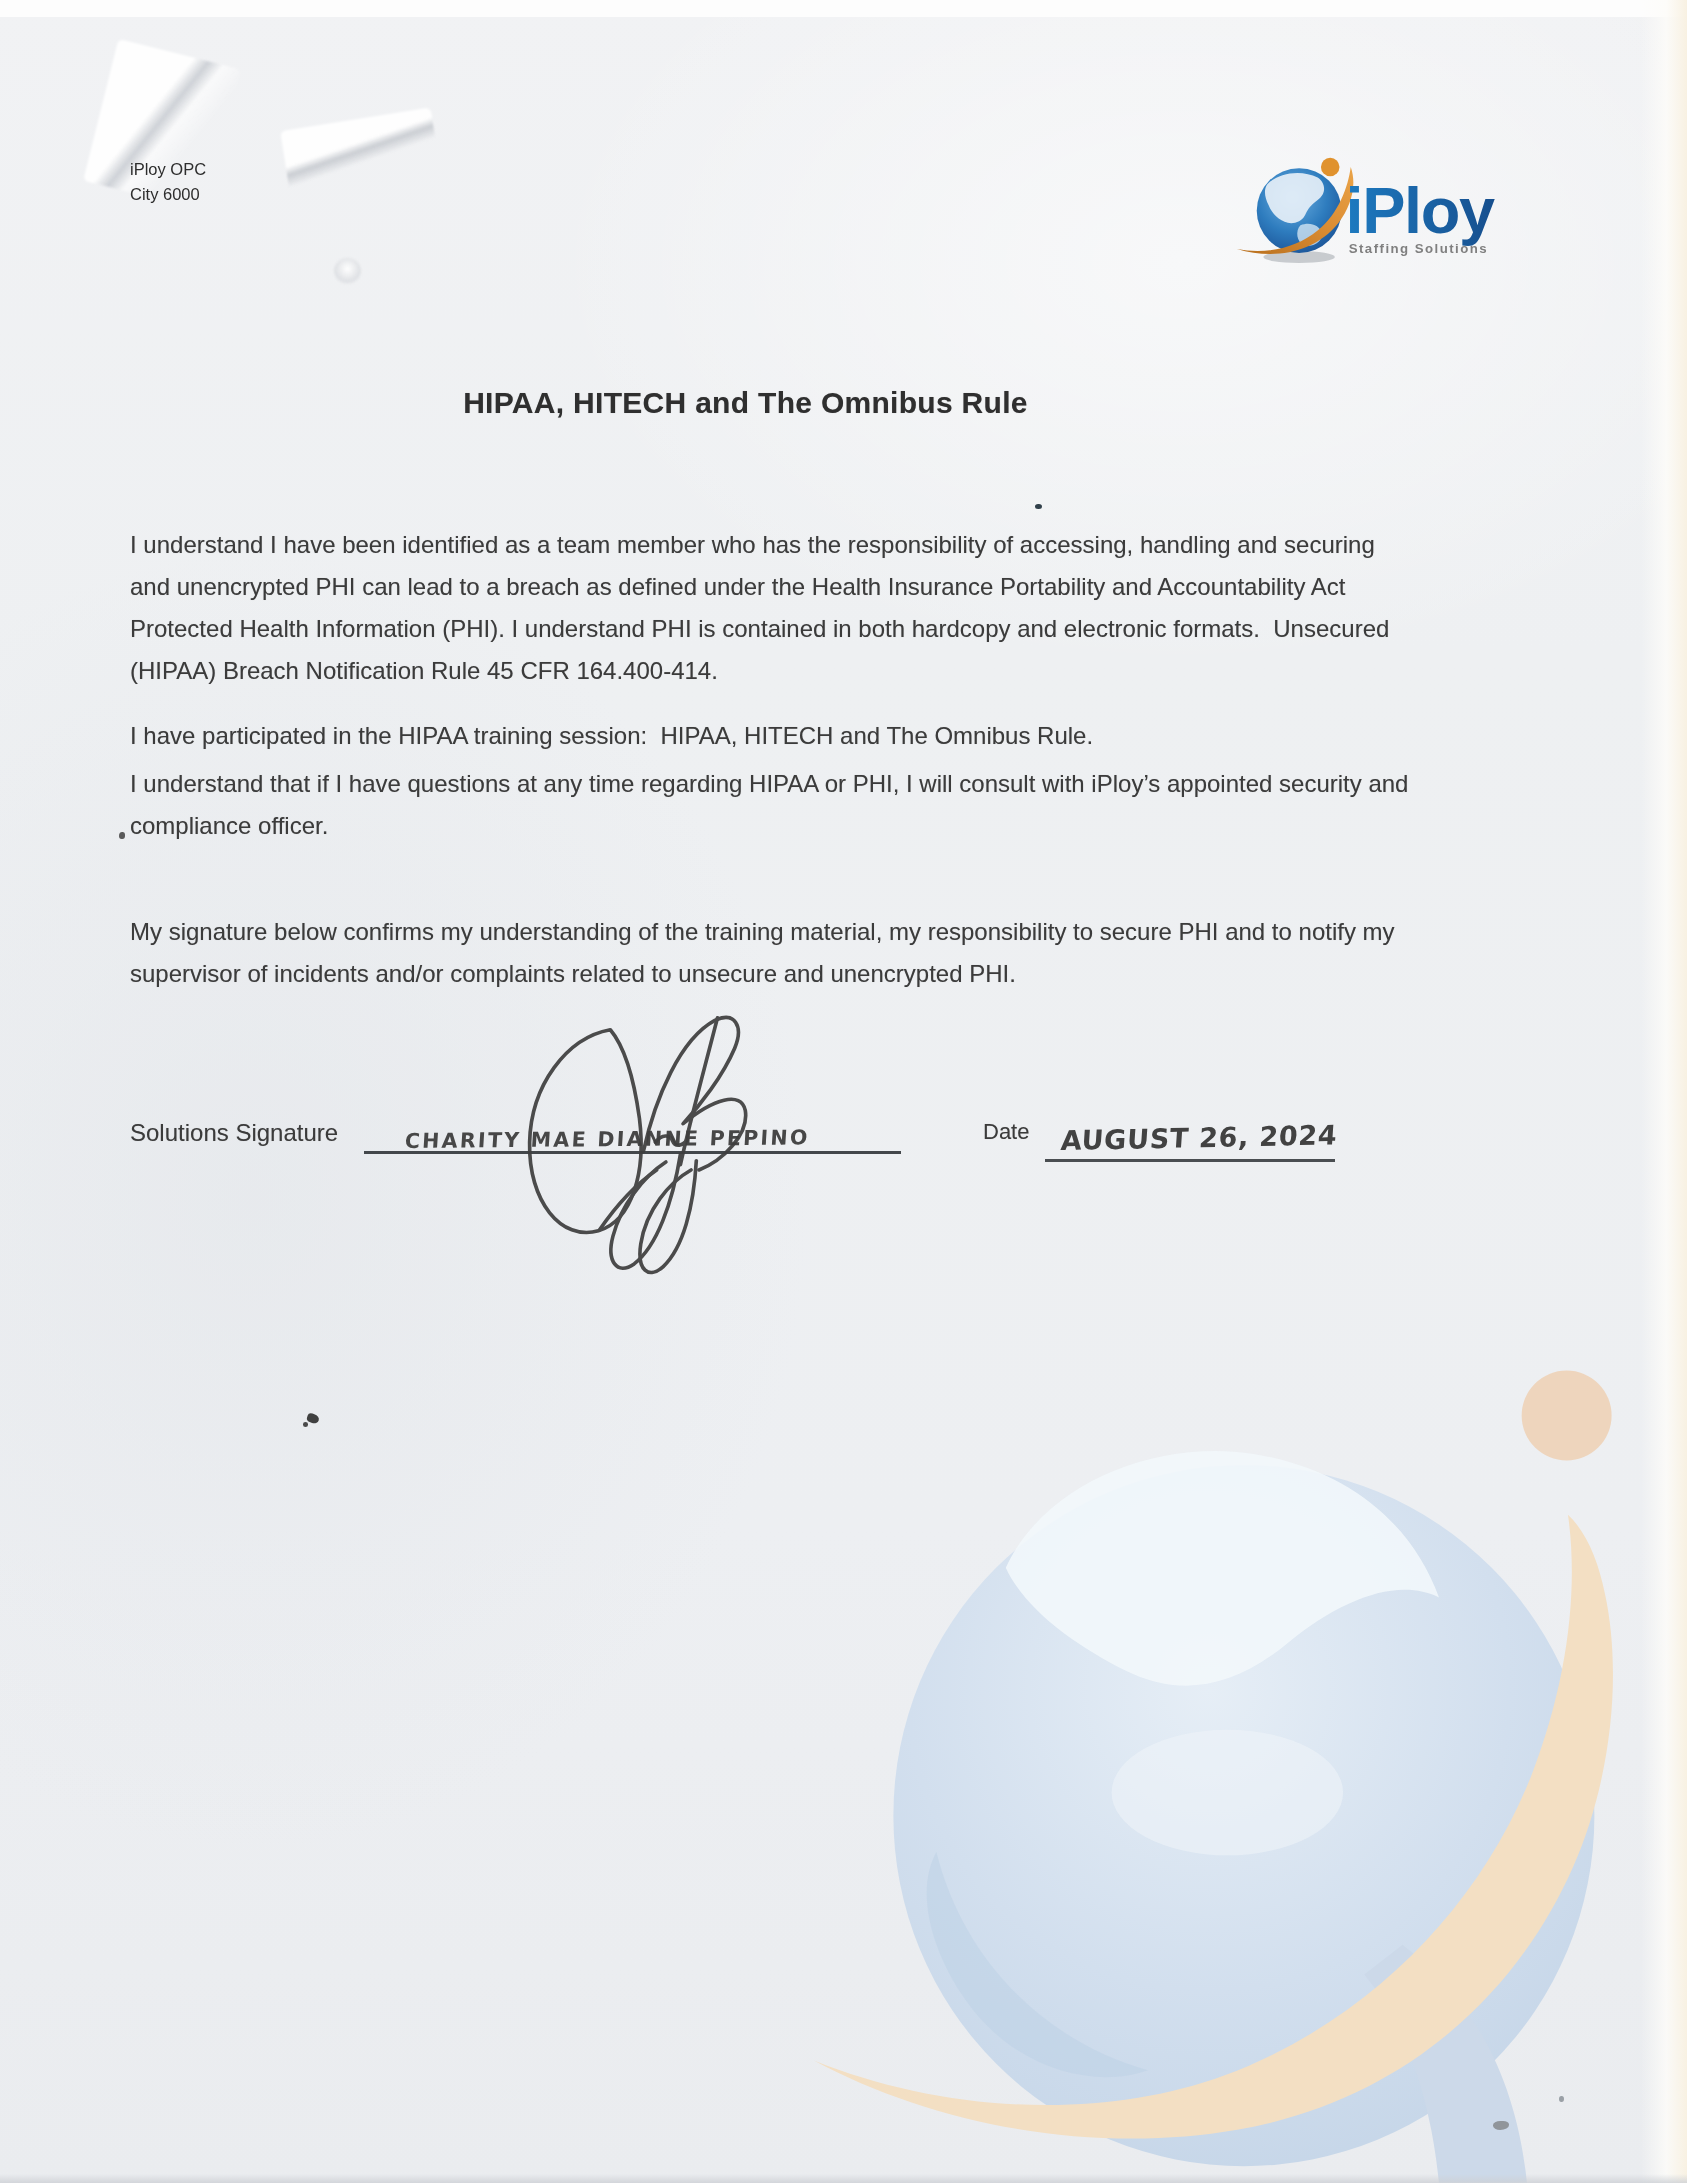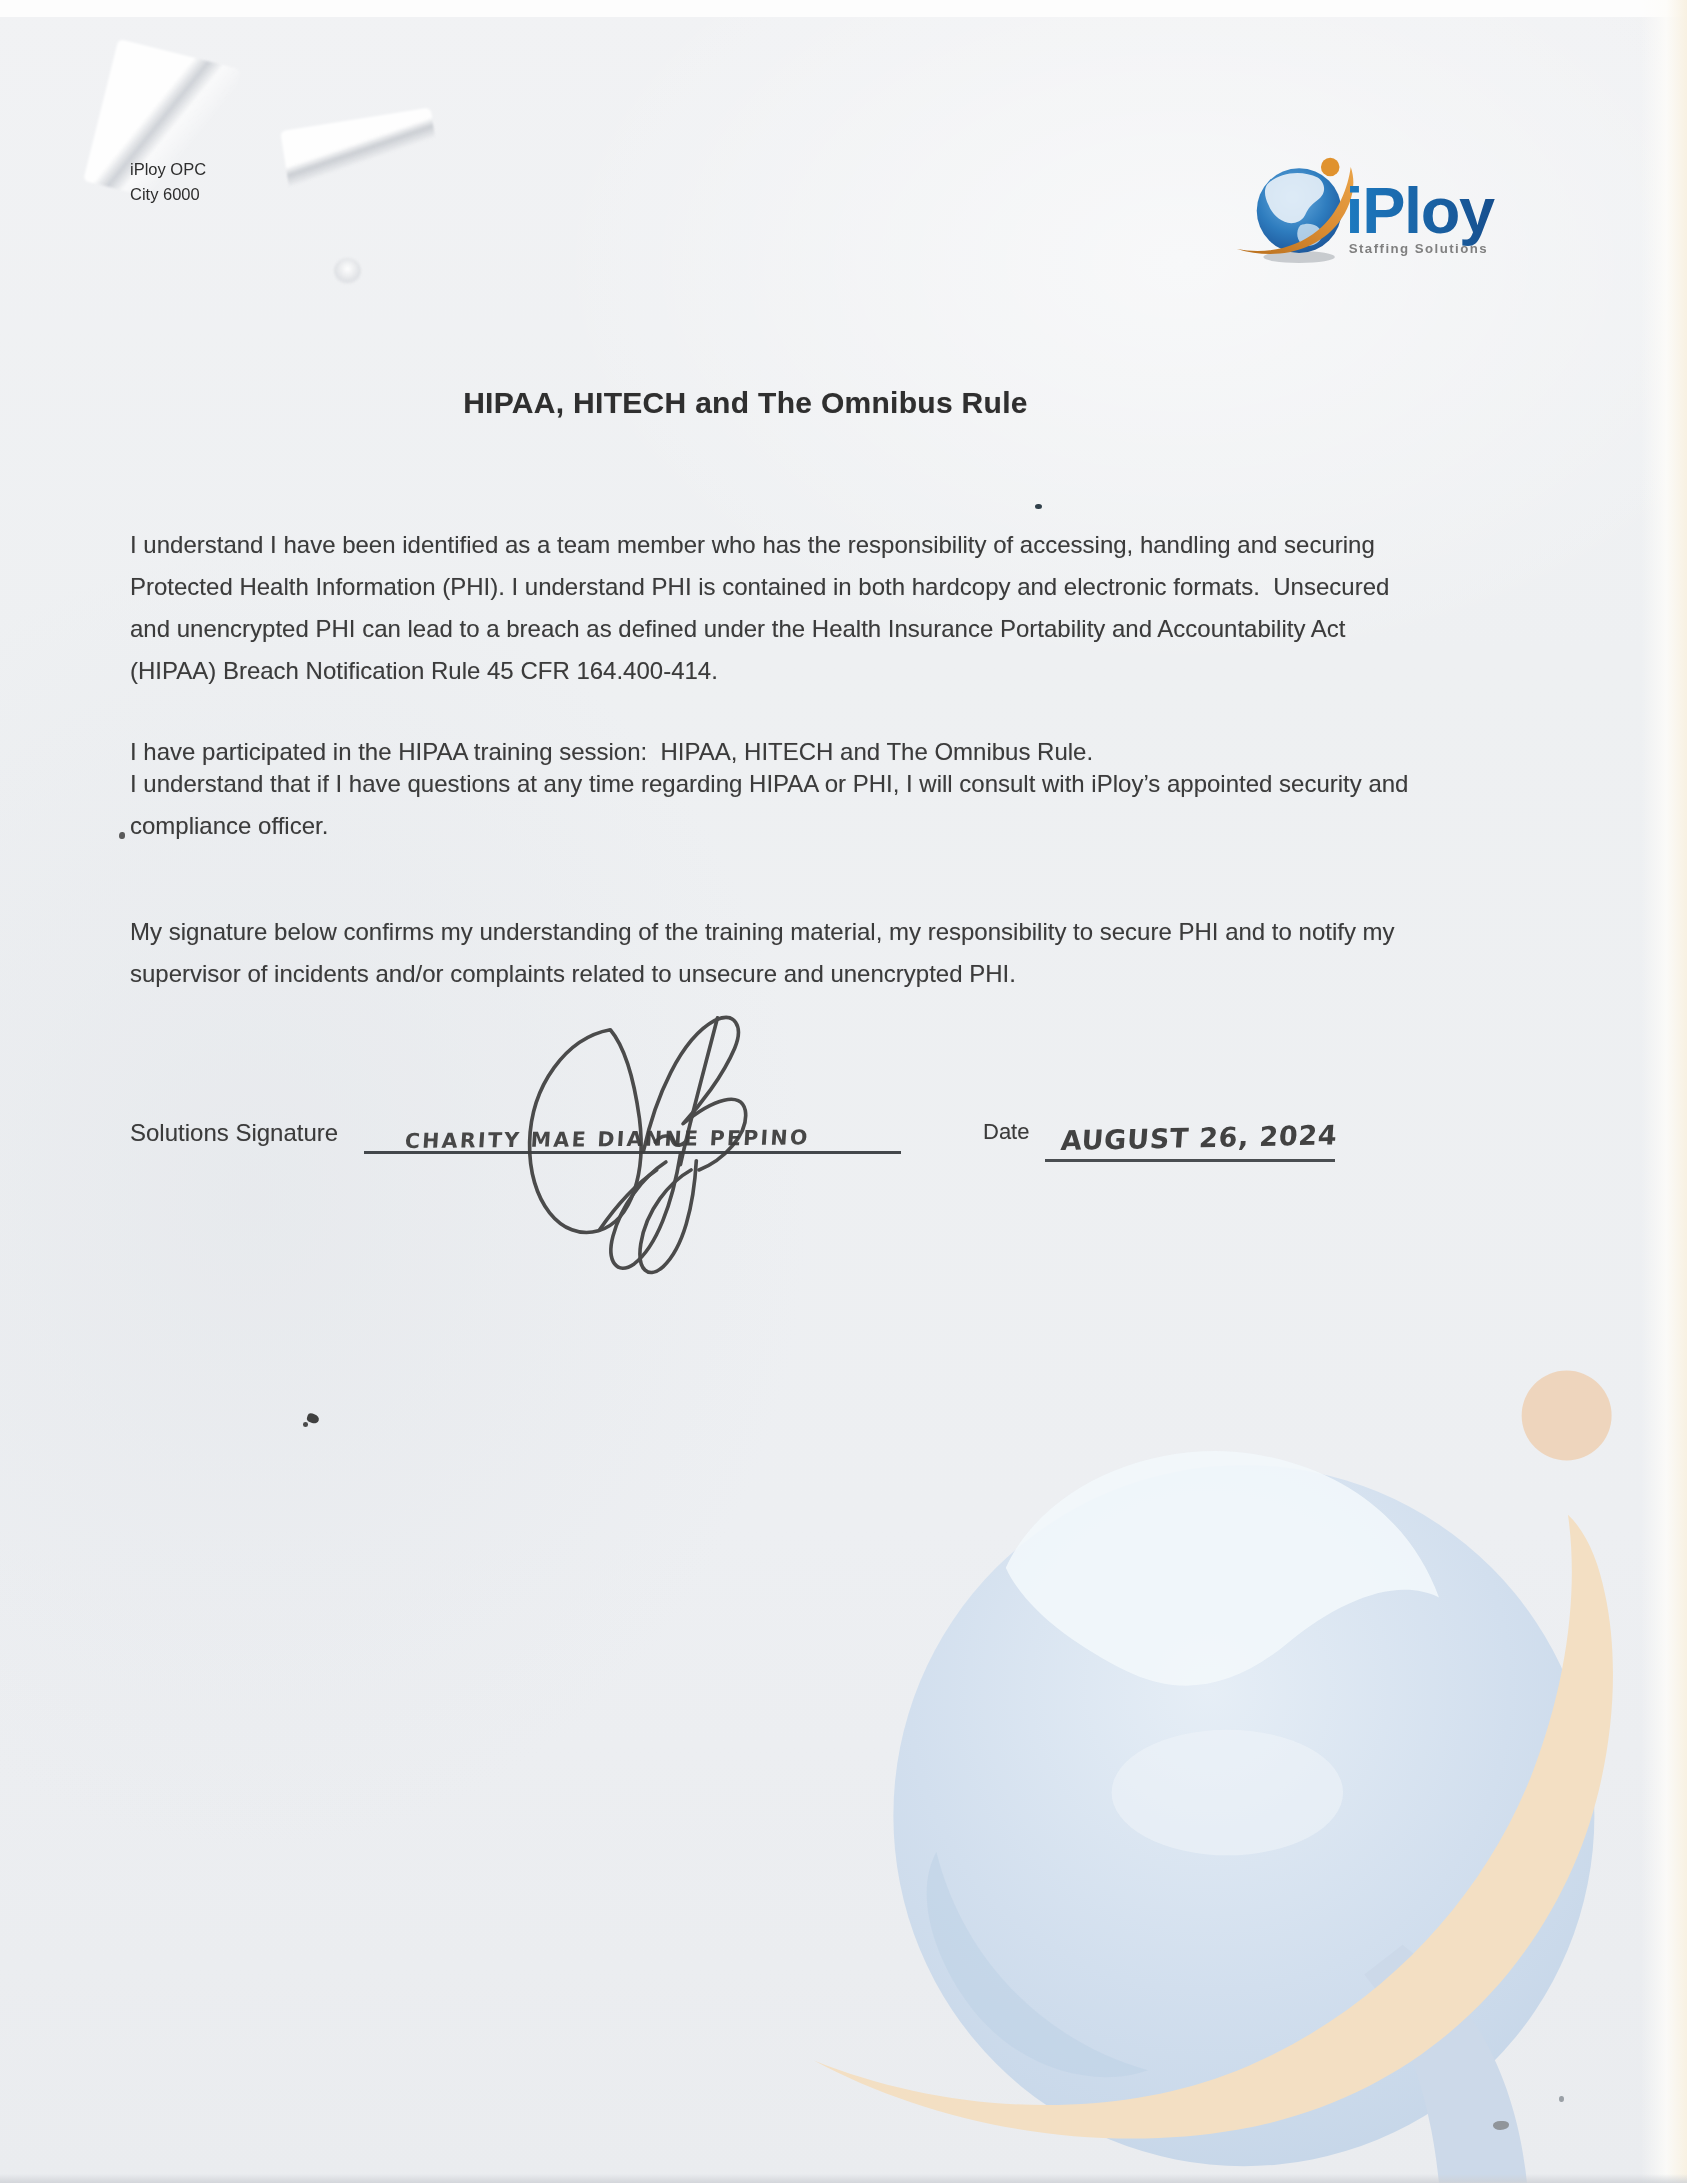--- a/index.html
+++ b/index.html
@@ -29,21 +29,21 @@
 
   .logo{position:absolute;left:1221px;top:147px;}
 
   .title{position:absolute;left:0;top:386px;width:1491px;text-align:center;
     font-size:30px;font-weight:bold;letter-spacing:0.3px;color:#2f2f2f;
     text-shadow:0 0 0.7px rgba(47,47,47,.35);}
 
   .para{position:absolute;left:130px;font-size:24px;line-height:42px;color:#3b3b3b;
     text-shadow:0 0 0.7px rgba(59,59,59,.28);}
   .para .line{white-space:pre;}
-  .p0{top:524px;} .p1{top:715px;margin-top:16px;} .p2{top:763px;} .p3{top:911px;}
+  .p0{top:524px;} .p1{top:715px;} .p2{top:763px;} .p3{top:911px;}
 
   .sig-label{position:absolute;left:130px;top:1119px;font-size:24px;color:#3b3b3b;
     text-shadow:0 0 0.7px rgba(59,59,59,.28);}
   .date-label{position:absolute;left:983px;top:1119px;font-size:22px;color:#3b3b3b;
     text-shadow:0 0 0.7px rgba(59,59,59,.28);}
   .sig-line{position:absolute;left:364px;top:1151px;width:537px;height:2.6px;background:#43474b;}
   .date-line{position:absolute;left:1045px;top:1159px;width:290px;height:2.6px;background:#4a4e52;}
   .hand-name{position:absolute;left:405px;top:1127px;width:450px;
     font-family:"DejaVu Sans",sans-serif;font-size:20.5px;font-weight:bold;letter-spacing:2.3px;
     color:#474747;transform:skewX(-4deg) rotate(-.5deg);white-space:pre;}
@@ -103,22 +103,22 @@
       <circle cx="165" cy="30" r="14" fill="#e0922e"></circle>
       <text x="188" y="130" font-family="Liberation Sans, sans-serif" font-size="98" font-weight="bold" fill="url(#brandGrad)" letter-spacing="-2">iPloy</text>
       <text x="193" y="160" font-family="Liberation Sans, sans-serif" font-size="20" font-weight="bold" fill="#7f7f7f" letter-spacing="2.2">Staffing Solutions</text>
     </svg>
   </div>
 
   <div class="title">HIPAA, HITECH and The Omnibus Rule</div>
 
   <div class="para p0">
       <div class="line">I understand I have been identified as a team member who has the responsibility of accessing, handling and securing</div>
+      <div class="line">and unencrypted PHI can lead to a breach as defined under the Health Insurance Portability and Accountability Act</div>
       <div class="line">Protected Health Information (PHI). I understand PHI is contained in both hardcopy and electronic formats.  Unsecured</div>
-      <div class="line">and unencrypted PHI can lead to a breach as defined under the Health Insurance Portability and Accountability Act</div>
       <div class="line">(HIPAA) Breach Notification Rule 45 CFR 164.400-414.</div>
     </div>
   <div class="para p1">
       <div class="line">I have participated in the HIPAA training session:  HIPAA, HITECH and The Omnibus Rule.</div>
     </div>
   <div class="para p2">
       <div class="line">I understand that if I have questions at any time regarding HIPAA or PHI, I will consult with iPloy’s appointed security and</div>
       <div class="line">compliance officer.</div>
     </div>
   <div class="para p3">

